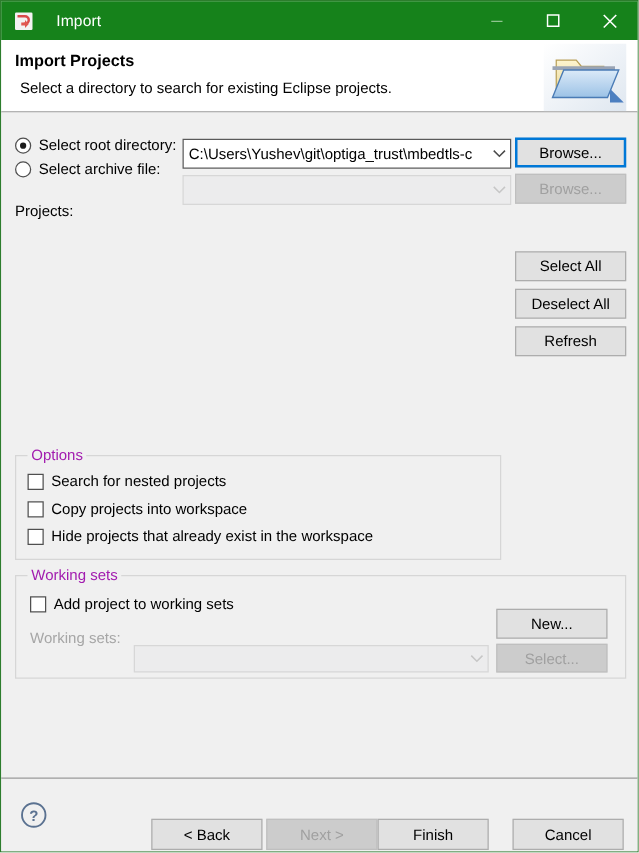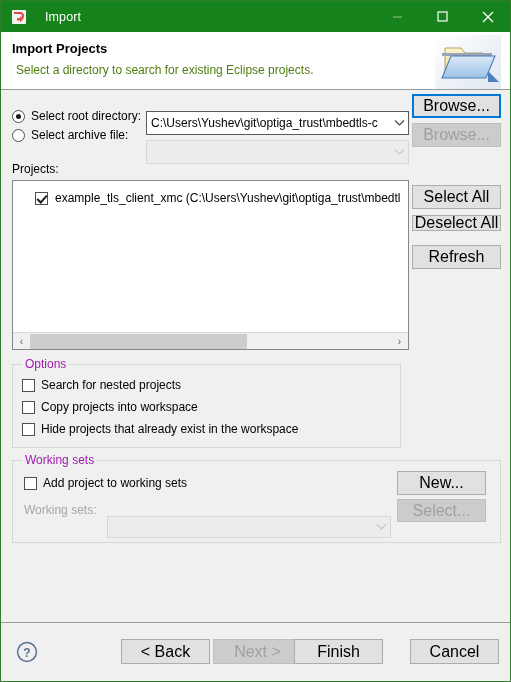--- a/index.html
+++ b/index.html
@@ -82,21 +82,21 @@
     top: 9px;
     font-size: 13px;
     font-weight: bold;
     color: #000000;
   }
   .header-sub {
     position: absolute;
     left: 15px;
     top: 31px;
     font-size: 12px;
-    color: #4d7c0f;
+    color: #000000;
   }
   .header-icon {
     position: absolute;
     right: 7px;
     top: 2px;
     width: 72px;
     height: 56px;
   }
 
   
@@ -166,27 +166,28 @@
     background: #ececed;
     border: 1px solid #d7d7d7;
   }
 
   
   .btn {
     position: absolute;
     box-sizing: border-box;
     background: #e1e1e1;
     border: 1px solid #adadad;
-    font-size: 16px;
+    font-size: 12px;
     color: #000;
     display: flex;
     align-items: center;
     justify-content: center;
     font-family: "Liberation Sans", sans-serif;
     padding: 0;
+    margin-top: 16px;
   }
   .btn.focus {
     border: 2px solid #0078d7;
     background: #e1e1e1;
   }
   .btn.disabled {
     background: #cccccc;
     border: 1px solid #bfbfbf;
     color: #a0a0a0;
   }
@@ -390,36 +391,23 @@
       <span class="combo-arrow">
         <svg width="11" height="8" viewBox="0 0 11 8">
             <path d="M1 1.5 L5.5 6 L10 1.5" fill="none" stroke="#c6c6c6" stroke-width="1.2"></path>
           </svg>
       </span>
     </div>
     <button class="btn disabled" style="left:411px; top:33px; width:89px; height:24px;">Browse...</button>
 
     <div class="lbl" style="position:absolute; left:11px; top:72px;">Projects:</div>
 
-    <div class="list-box" style="left:11px; top:90px; width:397px; height:170px;">
-      <div class="list-item" style="margin-top:7px;">
-        <span class="cb checked" style="margin-right:7px;"></span>
-        <span>example_tls_client_xmc (C:\Users\Yushev\git\optiga_trust\mbedtl</span>
-      </div>
-      <div class="hscroll" style="width:395px;">
-        <span class="arrow">‹</span>
-        <span class="track">
-          <span class="thumb" style="left:0; width:217px;"></span>
-        </span>
-        <span class="arrow">›</span>
-      </div>
-    </div>
 
     <button class="btn" style="left:411px; top:95px; width:89px; height:24px;">Select All</button>
-    <button class="btn" style="left:411px; top:125px; width:89px; height:16px;">Deselect All</button>
+    <button class="btn" style="left:411px; top:125px; width:89px; height:24px;">Deselect All</button>
     <button class="btn" style="left:411px; top:155px; width:89px; height:24px;">Refresh</button>
 
     <div class="group" style="left:11px; top:274px; width:389px; height:84px;">
       <span class="group-title">Options</span>
     </div>
     <div class="check-row" style="left:21px; top:286px;">
       <span class="cb"></span>
       <span class="lbl">Search for nested projects</span>
     </div>
     <div class="check-row" style="left:21px; top:330px;">
@@ -454,17 +442,17 @@
 
   <div class="footer">
     <div class="help-icon">
       <svg width="22" height="22" viewBox="0 0 22 22">
         <circle cx="11" cy="11" r="9.4" fill="none" stroke="#5b7291" stroke-width="1.5"></circle>
         <text x="11" y="15.6" text-anchor="middle" font-family="Liberation Sans, sans-serif" font-size="12" font-weight="bold" fill="#5b7291">?</text>
       </svg>
     </div>
     <button class="btn" style="left:120px; top:16px; width:89px; height:25px;">&lt; Back</button>
     <button class="btn disabled" style="left:212px; top:16px; width:89px; height:25px;">Next &gt;</button>
-    <button class="btn" style="left:293px; top:16px; width:89px; height:25px;">Finish</button>
+    <button class="btn" style="left:301px; top:16px; width:89px; height:25px;">Finish</button>
     <button class="btn" style="left:409px; top:16px; width:89px; height:25px;">Cancel</button>
   </div>
 
 </div>
 
 </body></html>

